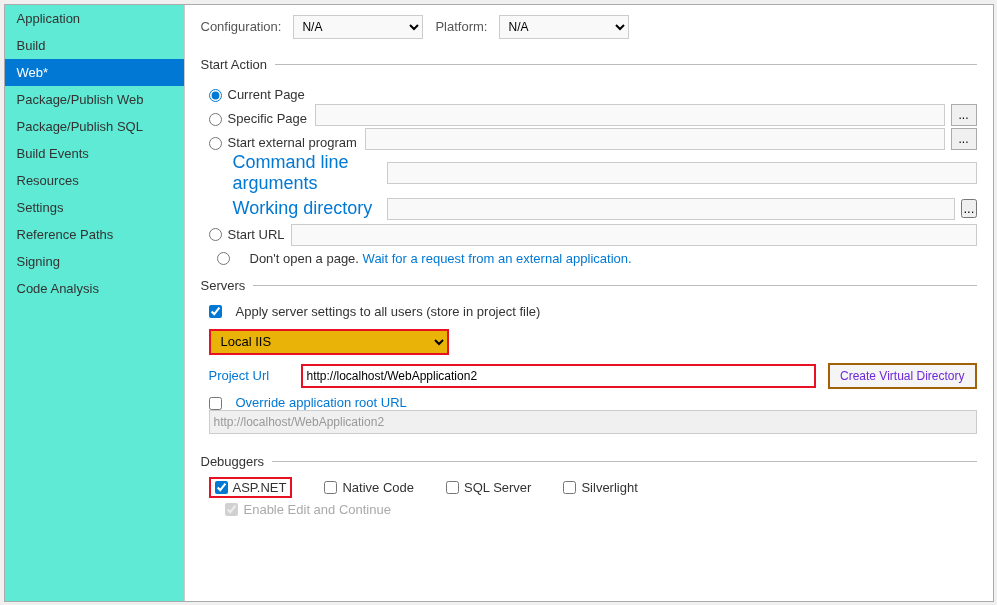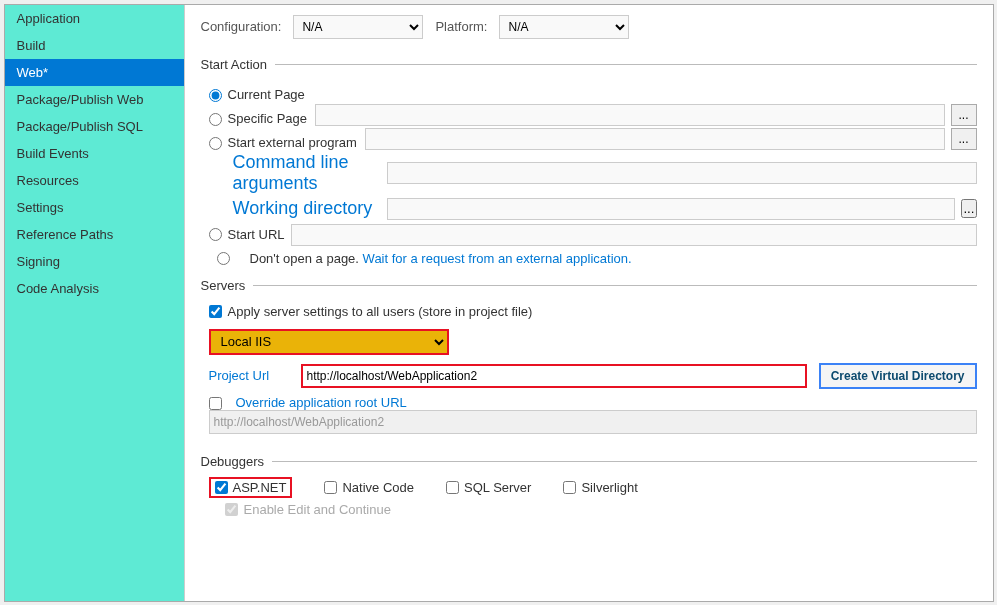--- a/index.html
+++ b/index.html
@@ -153,21 +153,21 @@
       font-size: 12px;
       padding: 0 4px;
     }
     
     .servers-section {
       margin-bottom: 8px;
     }
     .checkbox-row {
       display: flex;
       align-items: center;
-      gap: 6px;
+      gap: 14px;
       min-height: 22px;
       margin-left: 8px;
       margin-bottom: 6px;
     }
     .checkbox-row input[type="checkbox"] {
       accent-color: #0078d4;
       cursor: pointer;
     }
     .checkbox-row label {
       color: #333;
@@ -206,27 +206,26 @@
       flex: 1;
       height: 24px;
       border: 2px solid #e81123;
       background: #fff;
       font-size: 12px;
       padding: 0 4px;
     }
     .create-vdir-btn {
       height: 26px;
       padding: 0 10px;
-      border: 2px solid #3b82f6;
+      border: 2px solid #a16207;
       background: #f5f5f5;
       font-size: 12px;
       cursor: pointer;
       white-space: nowrap;
-      color: #0c4a6e;
-      font-weight: bold;
+      color: #6d28d9;
     }
     .override-row {
       display: flex;
       align-items: flex-end;
       gap: 14px;
       margin-left: 8px;
       margin-bottom: 0;
     }
     .override-row input[type="checkbox"] {
       accent-color: #0078d4;

